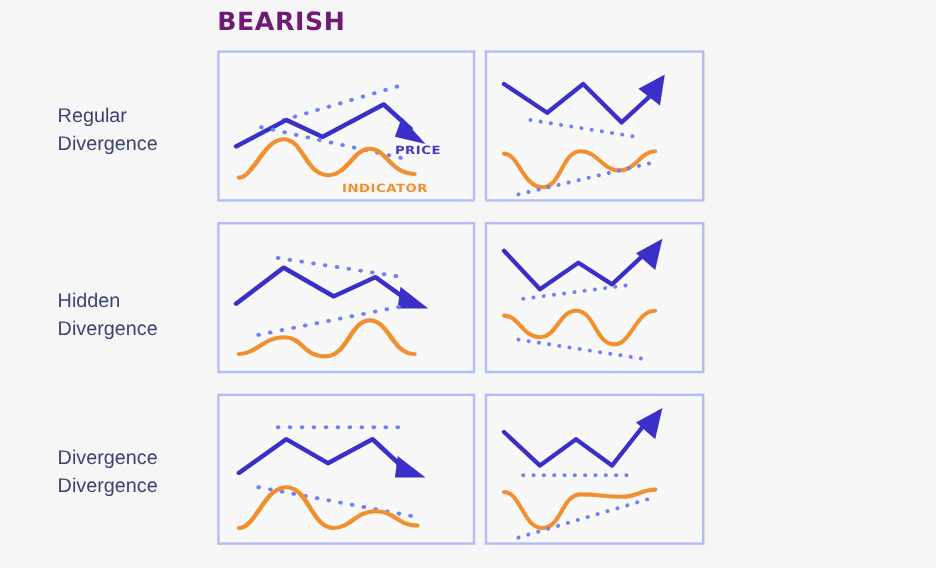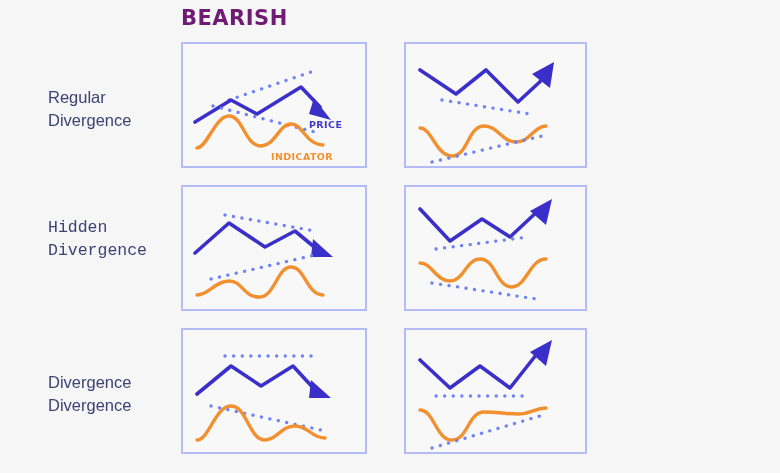--- a/index.html
+++ b/index.html
@@ -41,32 +41,32 @@
   .row-label {
     position: absolute;
     left: 48px;
     width: 128px;
     font-size: 16.5px;
     line-height: 23px;
     color: #3c4273;
     font-family: "Liberation Sans", sans-serif;
   }
   .row-label.r0 { top: 86px; }
-  .row-label.r1 { top: 216px; font-family: Liberation Mono, monospace; }
+  .row-label.r1 { top: 240px; }
   .row-label.r2 { top: 371px; }
   .row-label span { display: block; }
 
   
   .cell {
     position: absolute;
     box-sizing: border-box;
     border: 2px solid #b4bcf7;
     background: #f8f8f9;
   }
-  .cell.c0 { left: 181px; width: 186px; }
+  .cell.c0 { left: 181px; width: 215px; }
   .cell.c1 { left: 404px; width: 183px; }
   .cell.r0 { top: 42px; height: 126px; }
   .cell.r1 { top: 185px; height: 126px; }
   .cell.r2 { top: 328px; height: 126px; }
 
   .cell svg { display: block; width: 100%; height: 100%; }
 
   .price-path {
     fill: none;
     stroke: #3a2fc9;

